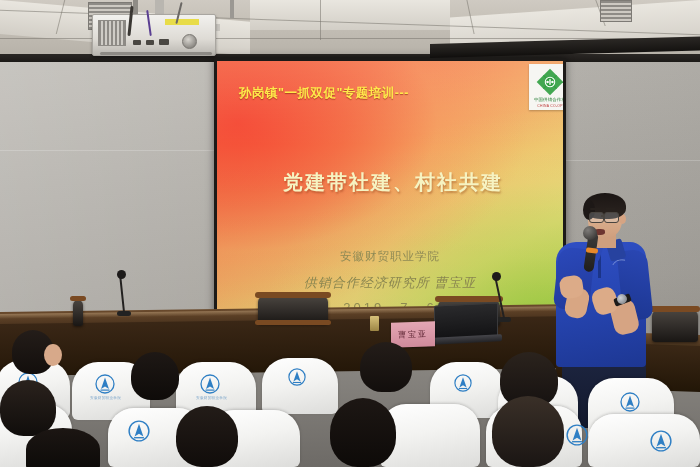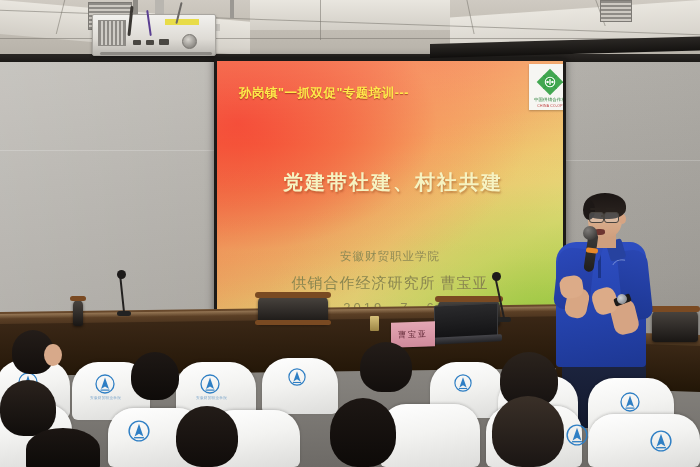--- a/index.html
+++ b/index.html
@@ -61,21 +61,21 @@
     letter-spacing:.5px;text-shadow:0 1px 1px rgba(120,30,10,.55);white-space:nowrap;}
   .slide-title{position:absolute;left:26px;top:84px;width:300px;text-align:center;
     font-size:20px;font-weight:bold;color:#f6f3c2;letter-spacing:2px;white-space:nowrap;
     text-shadow:1px 2px 2px rgba(120,40,10,.35);margin-top:24px;}
   .slide-sub{position:absolute;left:60px;top:140px;width:280px;text-align:center;
     font-size:15.5px;font-weight:bold;color:#f3f0bd;letter-spacing:.8px;white-space:nowrap;
     text-shadow:1px 1px 2px rgba(120,60,10,.3);}
   .slide-org{position:absolute;left:0;top:188px;width:346px;text-align:center;
     font-size:11.5px;color:#8f8a55;letter-spacing:1px;}
   .slide-dept{position:absolute;left:0;top:213px;width:346px;text-align:center;
-    font-size:15px;color:#8a8650;letter-spacing:1px;}
+    font-size:13px;color:#8a8650;letter-spacing:1px;font-style:italic;}
   .slide-date{position:absolute;left:0;top:238px;width:346px;text-align:center;
     font-size:13px;color:#8d8a52;letter-spacing:3px;}
 
   .logo-card{position:absolute;left:312px;top:3px;width:42px;height:46px;background:#f6f6f2;
     box-shadow:0 1px 2px rgba(0,0,0,.25);overflow:hidden;}
   .logo-diamond{position:absolute;left:7px;top:4px;width:28px;height:28px;}
   .logo-txt1{position:absolute;left:0;top:33px;width:42px;text-align:center;font-size:4.4px;color:#1f7a2f;letter-spacing:.2px;}
   .logo-txt2{position:absolute;left:0;top:40px;width:42px;text-align:center;font-size:3.4px;color:#b33;letter-spacing:.3px;}
 
   

